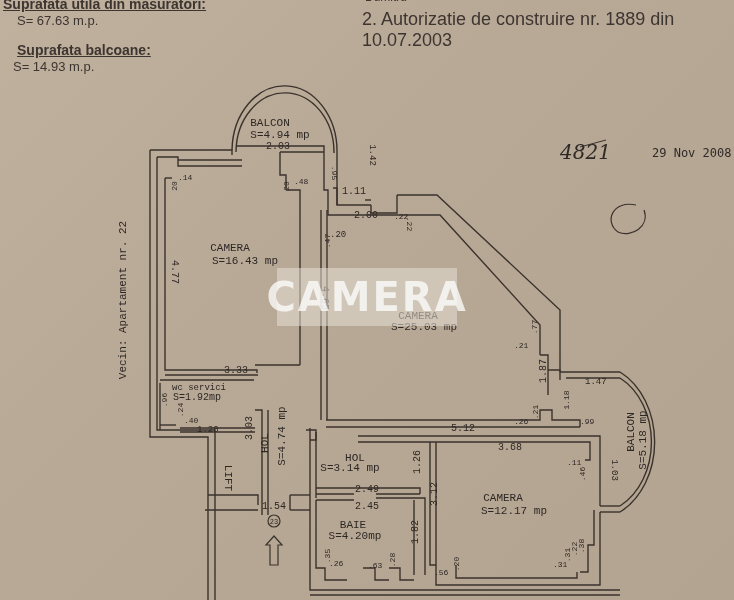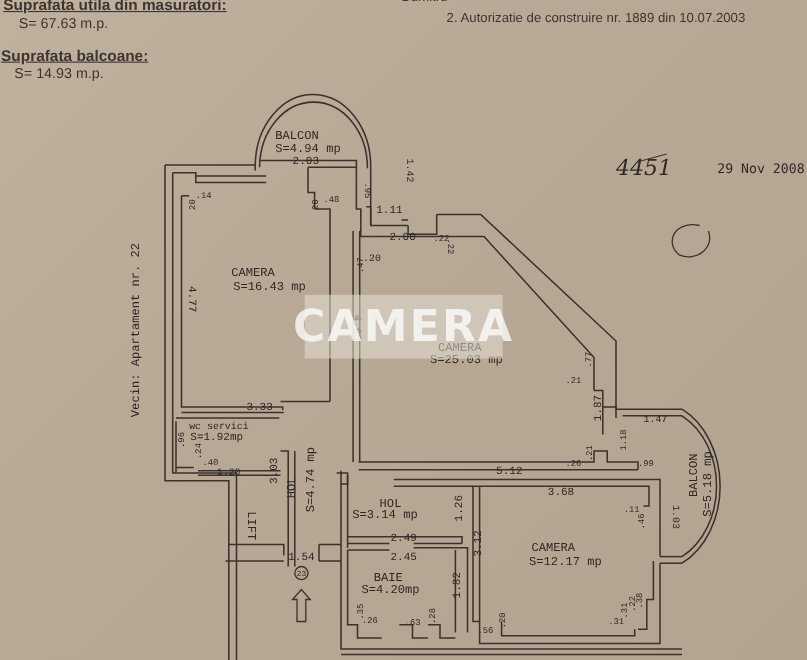--- a/index.html
+++ b/index.html
@@ -13,26 +13,26 @@
   .lbl{font-family:"Liberation Mono",monospace;fill:#2d2723;}
   .wm{position:absolute;left:277px;top:268px;width:180px;height:58px;background:rgba(230,222,212,0.55);display:flex;align-items:center;justify-content:center;font-family:"DejaVu Sans",sans-serif;font-weight:bold;font-size:40px;color:rgba(255,255,255,0.75);letter-spacing:2px;}
 </style>
 </head>
 <body>
 
 <div class="paper"></div>
 
 <div class="hdr hdr-title" style="left:3px;top:-4px;">Suprafata utila din masuratori:</div>
 <div class="hdr hdr-val" style="left:17px;top:13px;">S= 67.63 m.p.</div>
-<div class="hdr hdr-title" style="left:1px;top:42px;">Suprafata balcoane:</div>
+<div class="hdr hdr-title" style="left:17px;top:42px;">Suprafata balcoane:</div>
 <div class="hdr hdr-val" style="left:13px;top:59px;">S= 14.93 m.p.</div>
 <div class="hdr hdr-val" style="left:365px;top:-10px;font-size:12px;">Dumitru</div>
-<div class="hdr hdr-val" style="left:362px;top:9px;font-size:12px;margin-left:44px;">2. Autorizatie de construire nr. 1889 din 10.07.2003</div>
-
-<div class="hand" style="left:560px;top:140px;font-size:20px;">4451</div>
+<div class="hdr hdr-val" style="left:362px;top:9px;font-size:18px;">2. Autorizatie de construire nr. 1889 din 10.07.2003</div>
+
+<div class="hand" style="left:560px;top:140px;font-size:20px;">4821</div>
 <div class="hand" style="left:652px;top:146px;font-size:12px;font-style:normal;font-family:'DejaVu Sans Mono',monospace;">29 Nov 2008</div>
 
 <svg width="734" height="600" viewBox="0 0 734 600">
   <g fill="none" stroke="#3a322c" stroke-width="1.4">
 
     <path d="M150 150 L150 437 L208 437 L208 600"></path>
     <path d="M157 157 L157 430 L215 430 L215 600"></path>
 
     <path d="M150 150 L232 150 L232 155"></path>
     <path d="M157 157 L178 157 L178 166 L242 166"></path>

